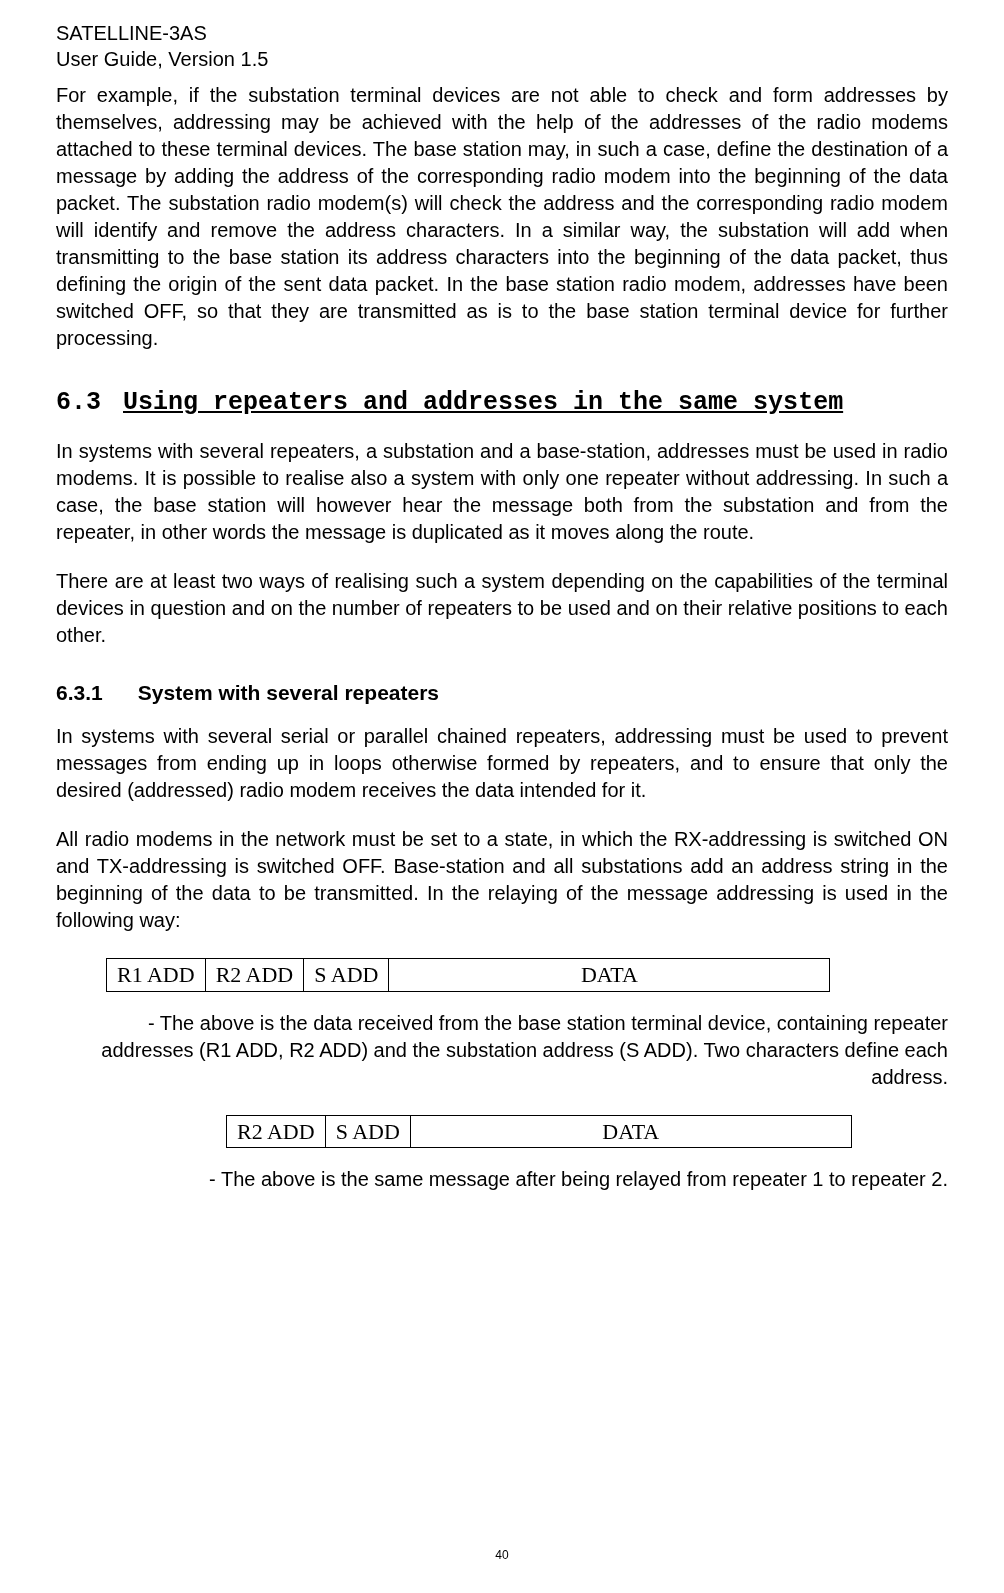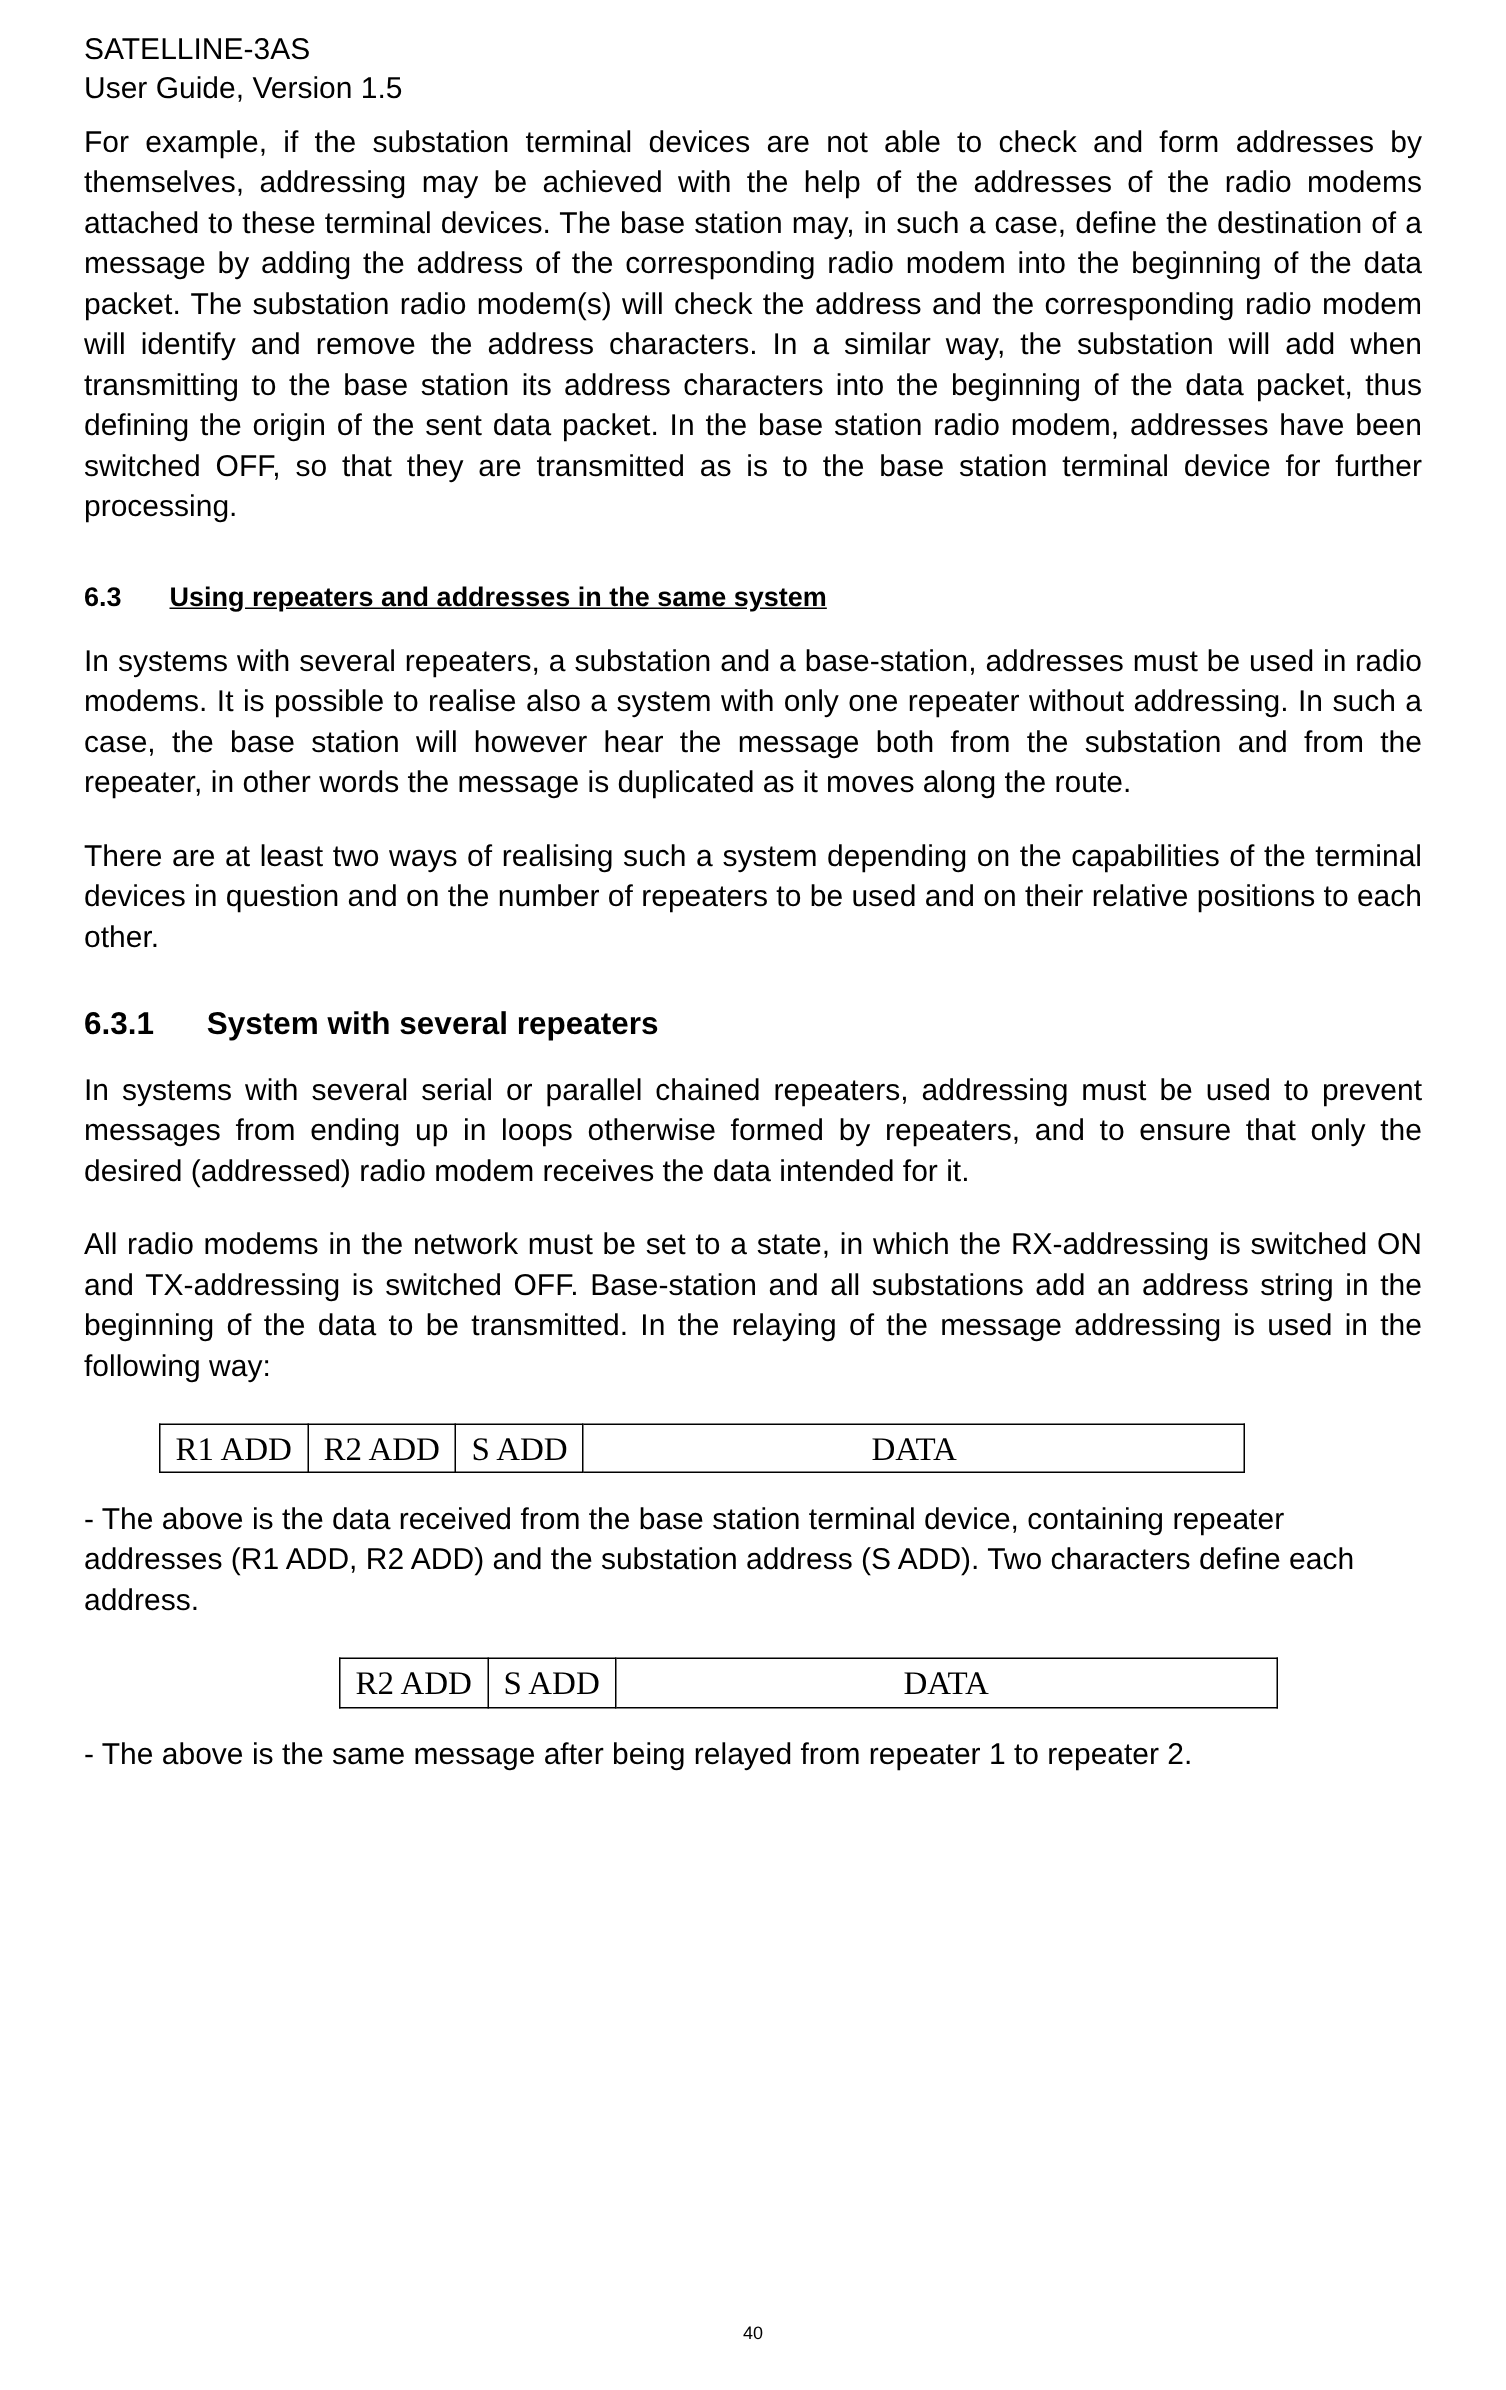--- a/index.html
+++ b/index.html
@@ -22,27 +22,28 @@
   .header {
     font-size: 20px;
     margin-bottom: 10px;
     line-height: 1.3;
   }
   .para {
     text-align: justify;
     margin: 4px 0 22px 0;
   }
   .para-left {
-    text-align: left;
+    text-align: right;
     margin: 0 0 22px 0;
   }
   h2.section {
-    font-size: 18px;
+    font-size: 25px;
     font-weight: bold;
     margin: 34px 0 18px 0;
+    font-family: Liberation Mono, monospace;
   }
   h2.section .num {
     display: inline-block;
     min-width: 52px;
   }
   h2.section .title {
     text-decoration: underline;
   }
   h3.subsection {
     font-size: 21px;

